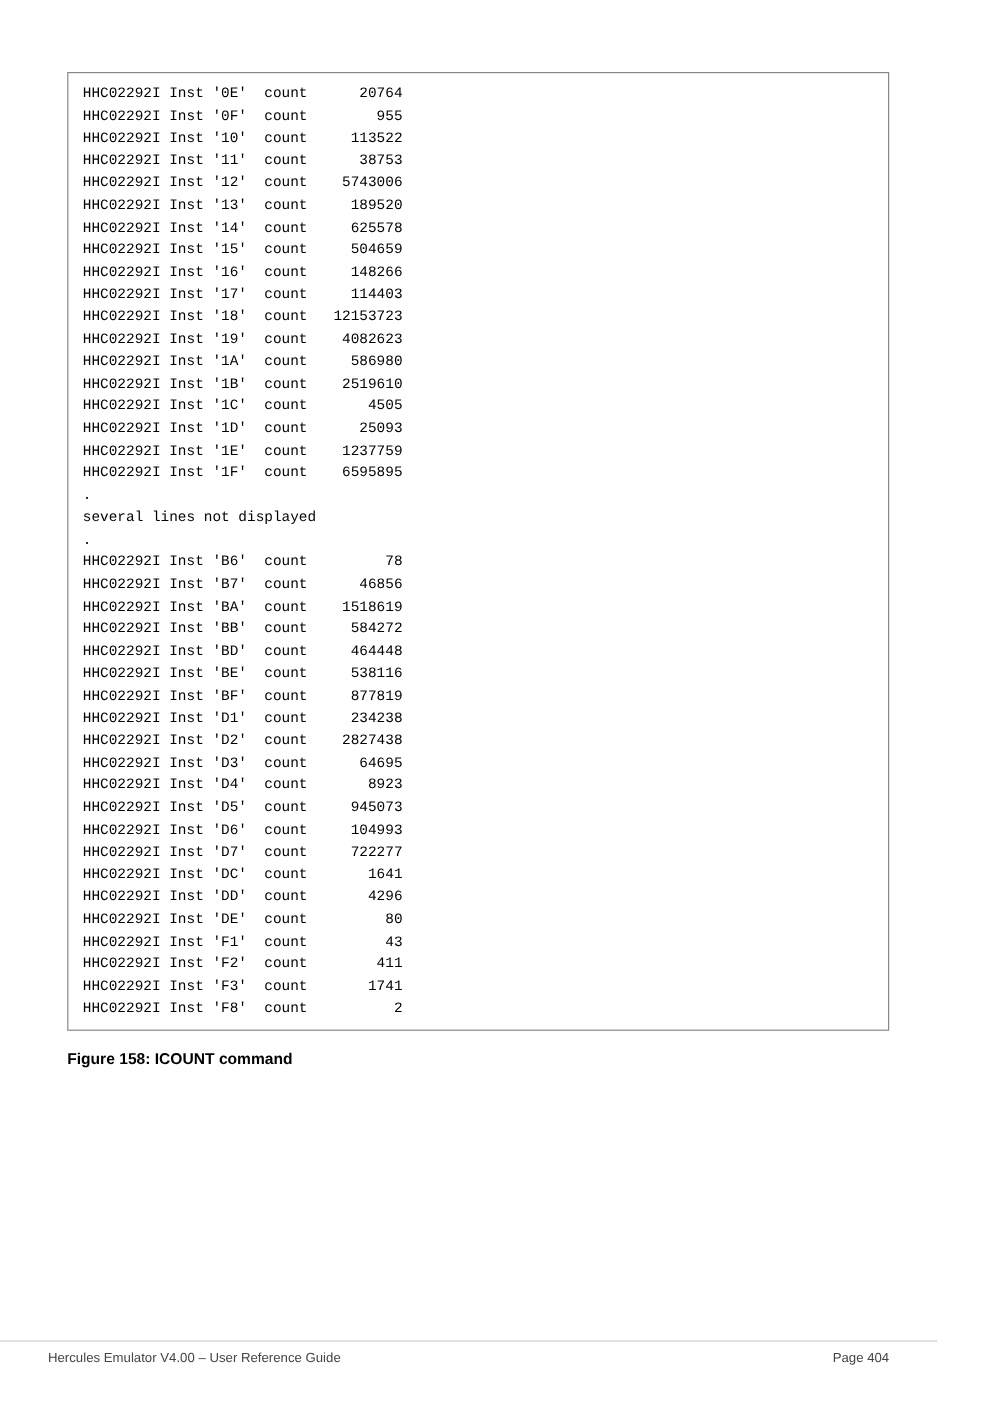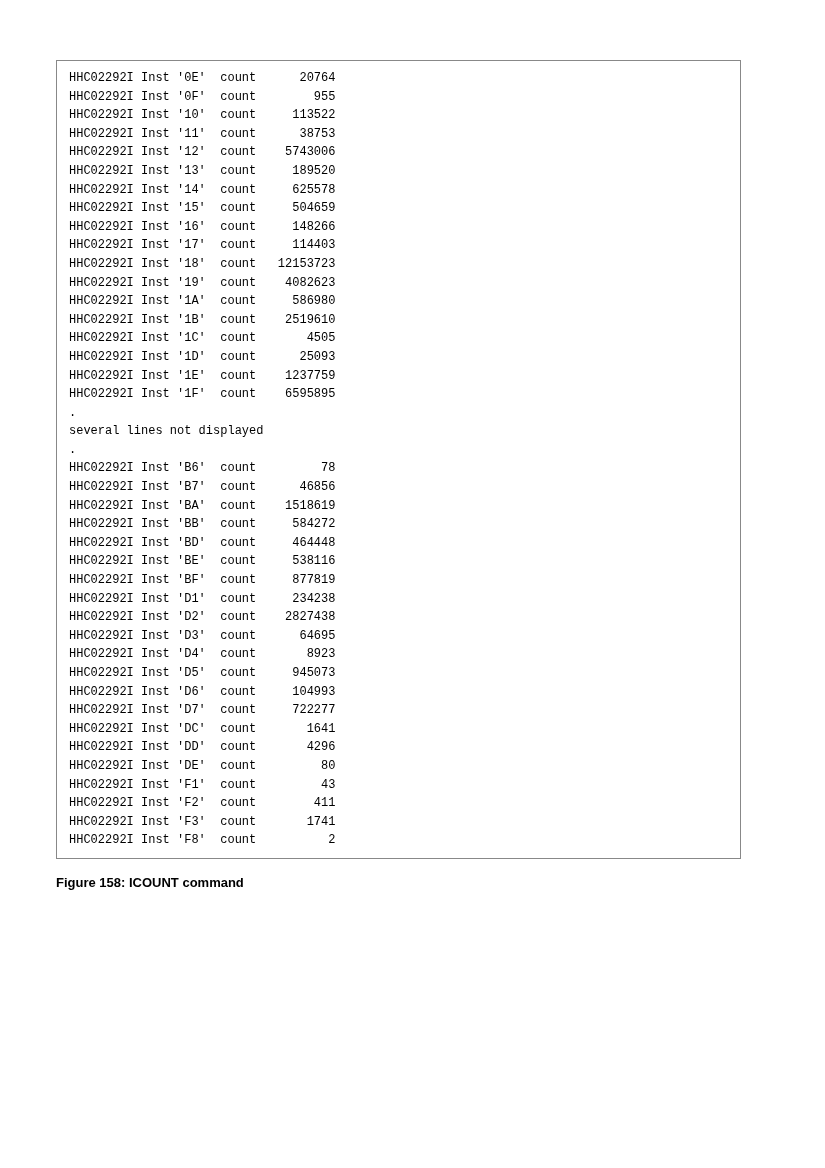--- a/index.html
+++ b/index.html
@@ -105,13 +105,17 @@
 HHC02292I Inst 'DC'  count       1641
 HHC02292I Inst 'DD'  count       4296
 HHC02292I Inst 'DE'  count         80
 HHC02292I Inst 'F1'  count         43
 HHC02292I Inst 'F2'  count        411
 HHC02292I Inst 'F3'  count       1741
 HHC02292I Inst 'F8'  count          2</div>
 
   <div class="figure-caption">Figure 158: ICOUNT command</div>
 
+  <div class="page-footer">
+    <span>Hercules Emulator V4.00 – User Reference Guide</span>
+    <span>Page 404</span>
+  </div>
 </div>
 
 </body></html>

